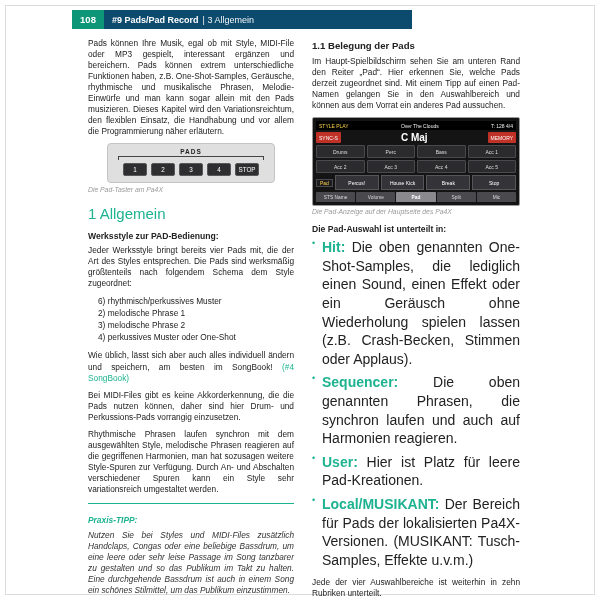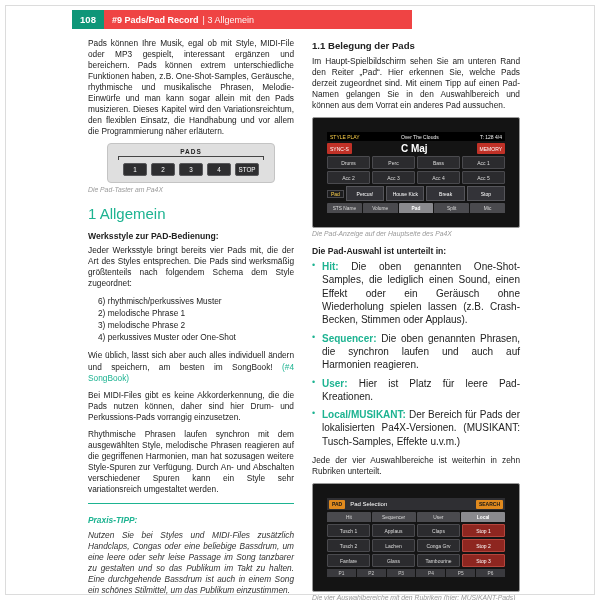--- a/index.html
+++ b/index.html
@@ -10,21 +10,21 @@
   }
   .page-frame { position:absolute; inset:5px; border:1px solid #dcdcdc; pointer-events:none; }
 
   
   .topbar { position:absolute; left:72px; top:10px; width:340px; height:19px; display:flex; }
   .pagenum {
     width:32px; background:#0e9678; color:#fff; font-weight:bold; font-size:9.5px;
     display:flex; align-items:center; justify-content:center;
   }
   .topbar-title {
-    flex:1; background:#ef4444; color:#fff; font-size:9px;
+    flex:1; background:#0c4a6e; color:#fff; font-size:9px;
     display:flex; align-items:center; padding-left:8px; gap:4px;
   }
   .topbar-title .chapter { font-weight:bold; }
   .topbar-title .section { font-weight:normal; opacity:.95; }
 
   
   .col-left  { position:absolute; left:88px;  top:38px; width:206px; }
   .col-right { position:absolute; left:312px; top:40px; width:208px; }
 
   .body-text { font-size:8.3px; line-height:1.33; text-align:justify; margin-bottom:6px; }
@@ -53,26 +53,26 @@
   }
   .pads-label { text-align:center; font-size:6.5px; font-weight:bold; color:#222; letter-spacing:1px; }
   .pads-bracket { height:4px; border:1px solid #444; border-bottom:none; margin:1px 2px 3px 2px; }
   .pads-buttons { display:flex; gap:4px; justify-content:center; }
   .pad-btn {
     min-width:24px; height:13px; background:#2e2e30; color:#fff; font-size:6.3px;
     display:flex; align-items:center; justify-content:center; border-radius:2px; border:1px solid #57575a;
   }
 
   
-  .bullet { position:relative; padding-left:10px; font-size:10px; line-height:1.33; text-align:justify; margin-bottom:5px; }
+  .bullet { position:relative; padding-left:10px; font-size:14px; line-height:1.33; text-align:justify; margin-bottom:5px; }
   .bullet::before { content:"•"; position:absolute; left:0; top:0; color:#1db391; font-size:9px; }
   .bullet .b-label { color:#1db391; font-weight:bold; }
 
   
-  .ss { background:#141414; border:1px solid #9a9a9a; border-radius:2px; padding:14px; display:flex; flex-direction:column; gap:2px; margin-top:2px; }
+  .ss { background:#141414; border:1px solid #9a9a9a; border-radius:2px; padding:3px; display:flex; flex-direction:column; gap:2px; margin-top:2px; }
   .ss-topbar { background:#000; color:#eee; font-size:5px; display:flex; justify-content:space-between; align-items:center; padding:1.5px 3px; }
   .ss-yellow { color:#ffd24a; }
   .ss-row { display:flex; gap:2px; align-items:center; }
   .ss-badge-red { background:#c03127; color:#fff; font-size:5px; padding:2.5px 3px; border-radius:1px; white-space:nowrap; }
   .ss-chord { flex:1; text-align:center; color:#fff; font-size:10px; font-weight:bold; }
   .ss-grid { display:grid; grid-template-columns:repeat(4,1fr); gap:2px; }
   .ss-cell { background:#2b2b2e; border:1px solid #4a4a4e; color:#ddd; font-size:5px; text-align:center; padding:2.5px 1px; border-radius:1px; overflow:hidden; white-space:nowrap; }
   .ss-cell.red { background:#8e2620; border-color:#b4453c; color:#fff; }
   .ss-pad-label { background:#1c1c1e; color:#ffd24a; font-size:5px; display:flex; align-items:center; padding:0 3px; border:1px solid #4a4a4e; }
   .ss-pad-cell { flex:1; background:#333338; border:1px solid #55555a; color:#fff; font-size:5px; display:flex; align-items:center; justify-content:center; padding:3.5px 1px; overflow:hidden; white-space:nowrap; }

